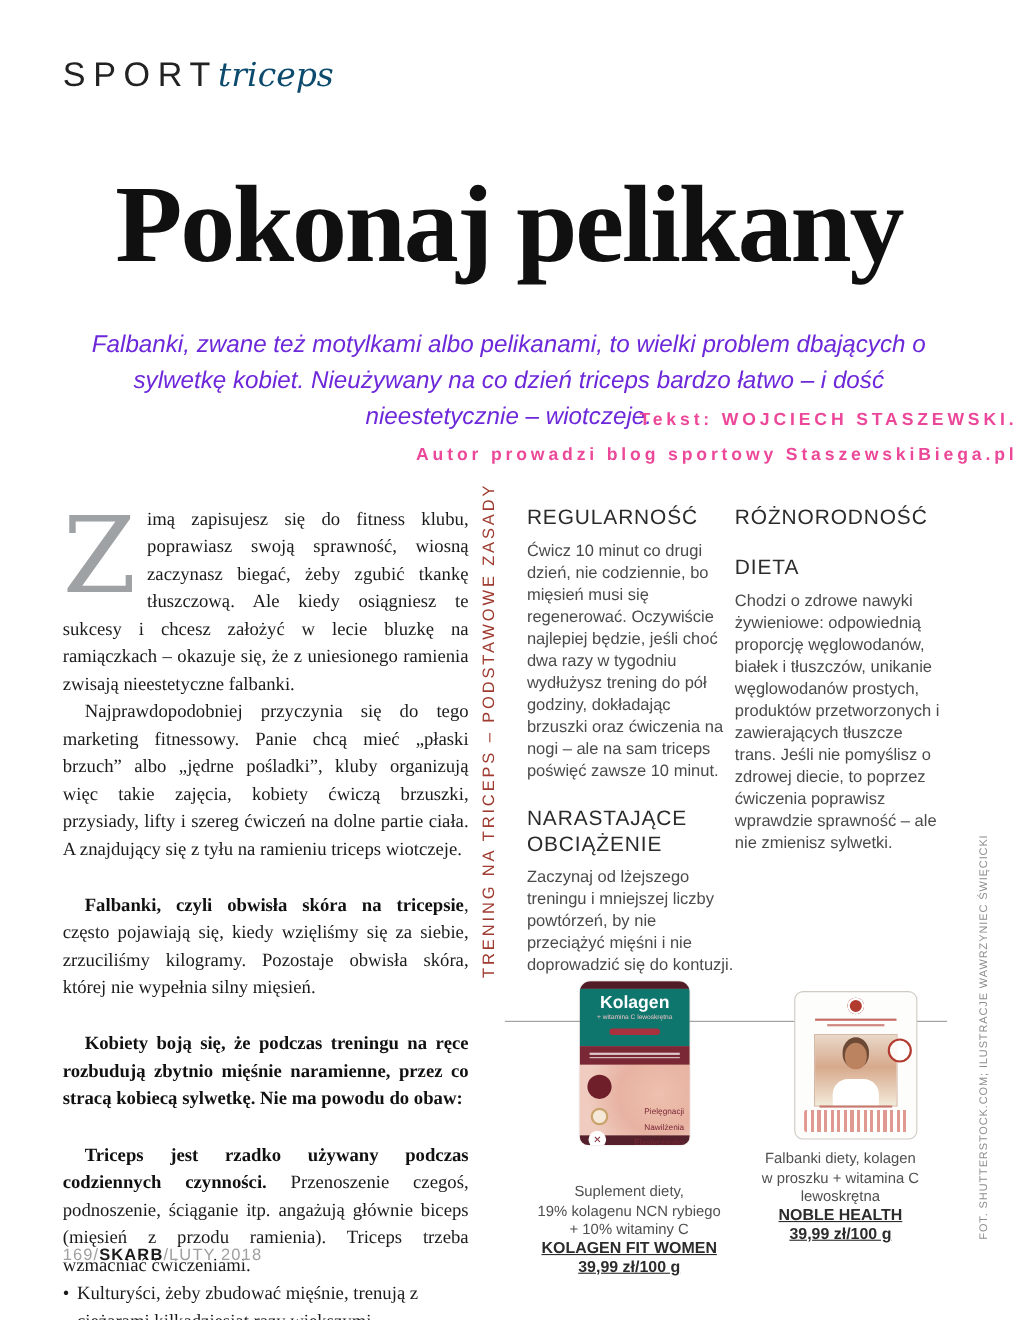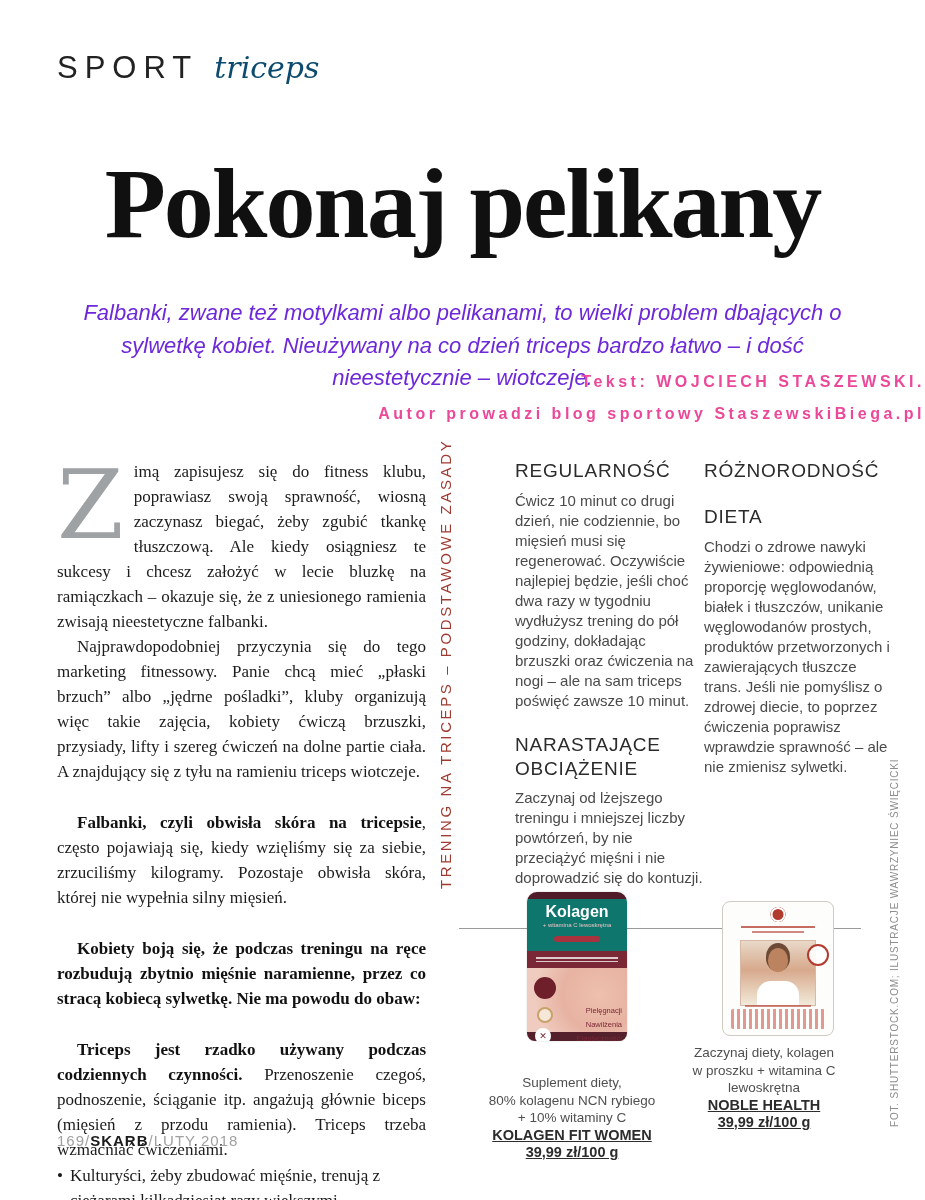--- a/index.html
+++ b/index.html
@@ -1,20 +1,20 @@
 <!DOCTYPE html>
 <html lang="pl"><head>
 <meta charset="utf-8">
 <style>
   html,body{margin:0;padding:0;background:#fff;}
   .page{position:relative;width:925px;height:1200px;background:#fff;overflow:hidden;
         font-family:"Liberation Sans",sans-serif;color:#1c1c1c;}
 
   
-  .kicker{position:absolute;left:57px;top:50px;display:flex;align-items:baseline;gap:16px;}
+  .kicker{position:absolute;left:57px;top:50px;display:flex;align-items:baseline;}
   .kicker-section{font-size:31px;letter-spacing:7px;font-weight:300;color:#222;}
   .kicker-topic{font-family:"DejaVu Serif",serif;font-style:italic;font-size:30px;color:#0c4a6e;}
 
   
   .headline{position:absolute;left:0;right:0;top:146px;text-align:center;
             font-family:"Liberation Serif",serif;font-weight:bold;font-size:100px;
             letter-spacing:-2px;color:#101010;line-height:1.15;}
   .lede{position:absolute;left:66px;right:66px;top:297px;text-align:center;
         font-family:Liberation Sans, sans-serif;font-style:italic;font-size:22px;
         line-height:1.48;color:#6d28d9;}
@@ -35,21 +35,21 @@
   .artcol li{position:relative;padding-left:13px;}
   .artcol li::before{content:"•";position:absolute;left:0;top:0;}
 
   
   .strip{position:absolute;left:432px;top:459px;height:430px;width:26px;
          writing-mode:vertical-rl;transform:rotate(180deg);
          font-size:15px;letter-spacing:2.6px;color:#9e3a2f;white-space:nowrap;
          display:flex;align-items:center;}
 
   
-  .tipcol{position:absolute;top:459px;margin-left:36px;}
+  .tipcol{position:absolute;top:459px;}
   .tipcol-1{left:479px;width:188px;}
   .tipcol-2{left:668px;width:193px;}
   .tip{margin:0 0 22px 0;}
   .tip h3{margin:0 0 8px 0;font-size:19px;font-weight:normal;letter-spacing:.8px;color:#2b2b2b;line-height:1.25;}
   .tip p{margin:0;font-size:15px;line-height:20px;color:#4a4a4a;}
 
   
   .product-rule{position:absolute;left:459px;top:928px;width:402px;height:1px;background:#9a9a9a;z-index:0;}
 
   .tub{position:absolute;left:527px;top:892px;width:100px;height:149px;z-index:2;
@@ -189,28 +189,28 @@
       <span class="pouch-head"></span>
       <span class="pouch-torso"></span>
     </div>
     <span class="pouch-stamp"></span>
     <span class="pouch-bl"></span>
     <div class="pouch-foot"></div>
   </div>
 
   <div class="caption caption-1">
     <div>Suplement diety,</div>
-    <div>80% kolagenu NCN rybiego</div>
+    <div>19% kolagenu NCN rybiego</div>
     <div>+ 10% witaminy C</div>
     <div class="cap-name">KOLAGEN FIT WOMEN</div>
     <div class="cap-price">39,99 zł/100 g</div>
   </div>
 
   <div class="caption caption-2">
-    <div>Zaczynaj diety, kolagen</div>
+    <div>Falbanki diety, kolagen</div>
     <div>w proszku + witamina C</div>
     <div>lewoskrętna</div>
     <div class="cap-name">NOBLE HEALTH</div>
     <div class="cap-price">39,99 zł/100 g</div>
   </div>
 
   <div class="credit">FOT. SHUTTERSTOCK.COM; ILUSTRACJE WAWRZYNIEC ŚWIĘCICKI</div>
 
   <div class="footer">
     <span>169</span><span>/</span><b>SKARB</b><span>/</span><span>LUTY 2018</span>

